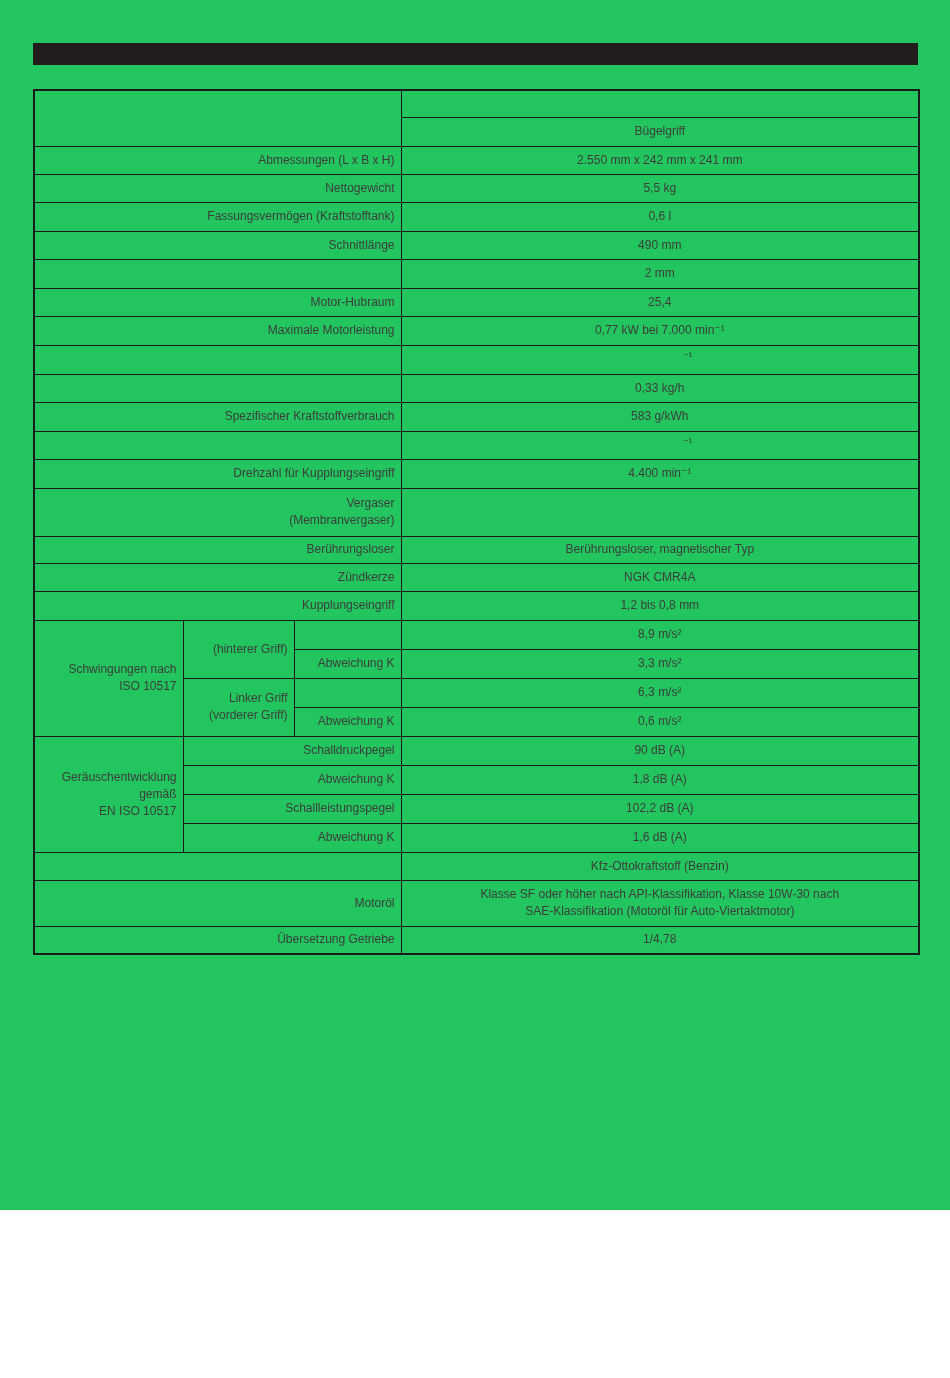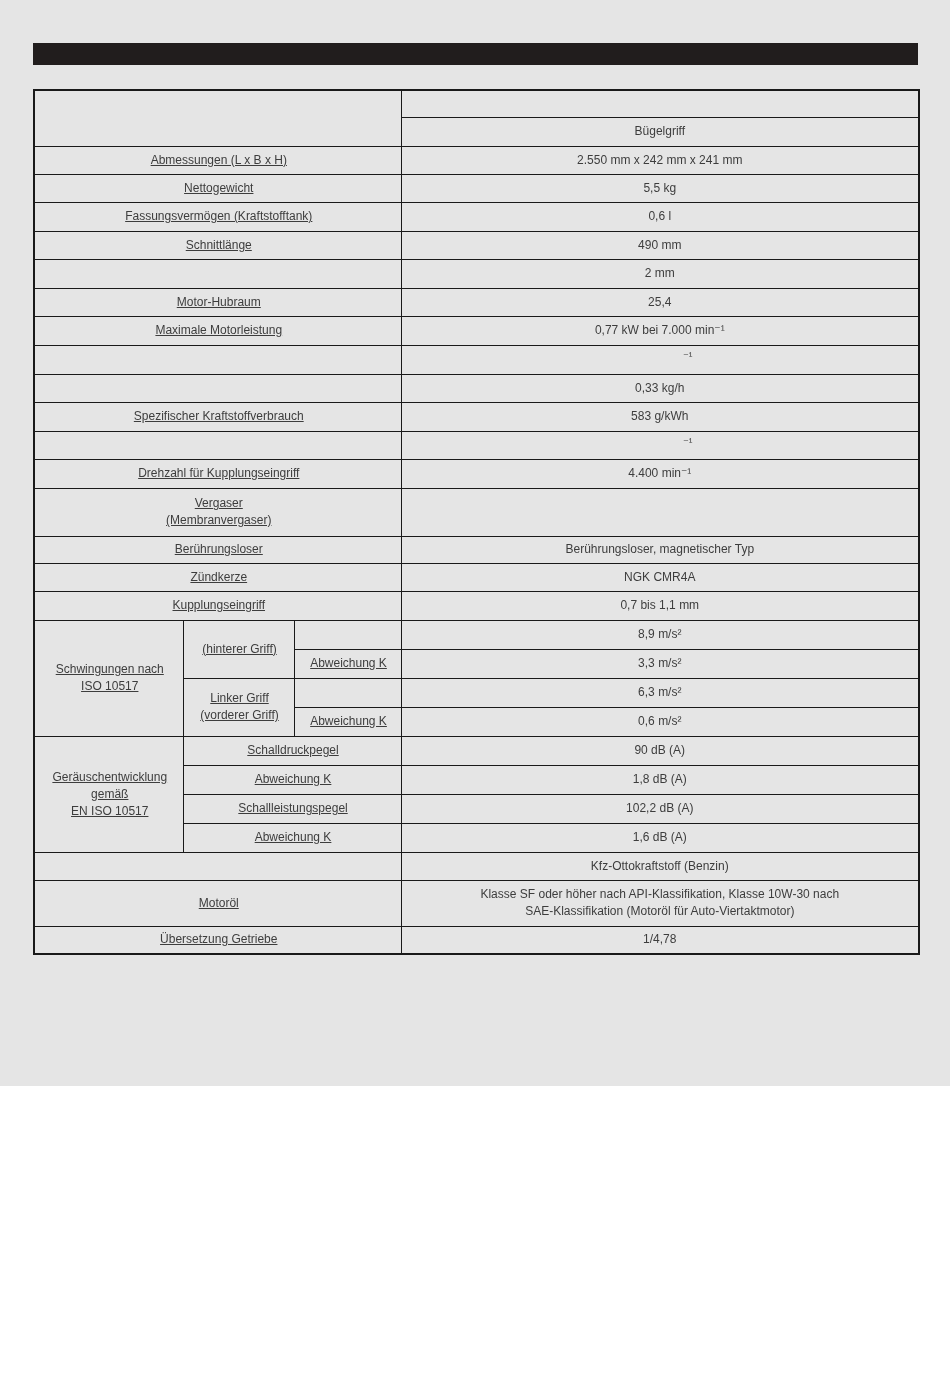--- a/index.html
+++ b/index.html
@@ -3,42 +3,42 @@
 <meta charset="utf-8">
 <style>
   * { margin:0; padding:0; box-sizing:border-box; }
   html, body { background:#ffffff; }
   body {
     width:950px; height:1378px;
     font-family:"Liberation Sans","DejaVu Sans",sans-serif;
     color:#3d3d3d;
     position:relative;
   }
-  .page { position:absolute; top:0; left:0; width:950px; height:1086px; background:#e5e5e5; }
+  .page { position:absolute; top:0; left:0; width:950px; height:1210px; background:#22c55e; }
   .header-bar {
     position:absolute; left:33px; top:43px;
     width:885px; height:22px;
     background:#211d1d;
   }
   table.spec-table {
     position:absolute; left:33px; top:89px;
     width:885px;
     border-collapse:collapse;
     table-layout:fixed;
     border:2px solid #1a1a1a;
   }
   td {
     border:1px solid #1a1a1a;
     font-size:12px;
     line-height:17px;
     color:#3d3d3d;
     vertical-align:middle;
     overflow:hidden;
   }
-  td.lbl { text-align:center; padding:3px 6px 3px 8px; white-space:pre-line;text-decoration:underline; }
+  td.lbl { text-align:right; padding:3px 6px 3px 8px; white-space:pre-line; }
   td.val { text-align:center; padding:3px 6px; white-space:pre-line; }
   tr.h27 td { height:27px; }
   tr.h28 td { height:28px; }
   tr.h29 td { height:29px; }
   tr.h46 td { height:46px; }
   tr.h48 td { height:48px; }
   td.artifact span {
     position:relative;
     left:28px; top:-3px;
     font-size:11px;
@@ -125,21 +125,21 @@
     <tr class="h27">
       <td class="lbl" colspan="3">Berührungsloser</td>
       <td class="val">Berührungsloser, magnetischer Typ</td>
     </tr>
     <tr class="h28">
       <td class="lbl" colspan="3">Zündkerze</td>
       <td class="val">NGK CMR4A</td>
     </tr>
     <tr class="h29">
       <td class="lbl" colspan="3">Kupplungseingriff</td>
-      <td class="val">0,7 bis 1,1 mm</td>
+      <td class="val">1,2 bis 0,8 mm</td>
     </tr>
 
     <tr class="h29">
       <td class="lbl" rowspan="4">Schwingungen nach
 ISO 10517</td>
       <td class="lbl" rowspan="2">(hinterer Griff)</td>
       <td class="lbl"></td>
       <td class="val">8,9 m/s²</td>
     </tr>
     <tr class="h29">

